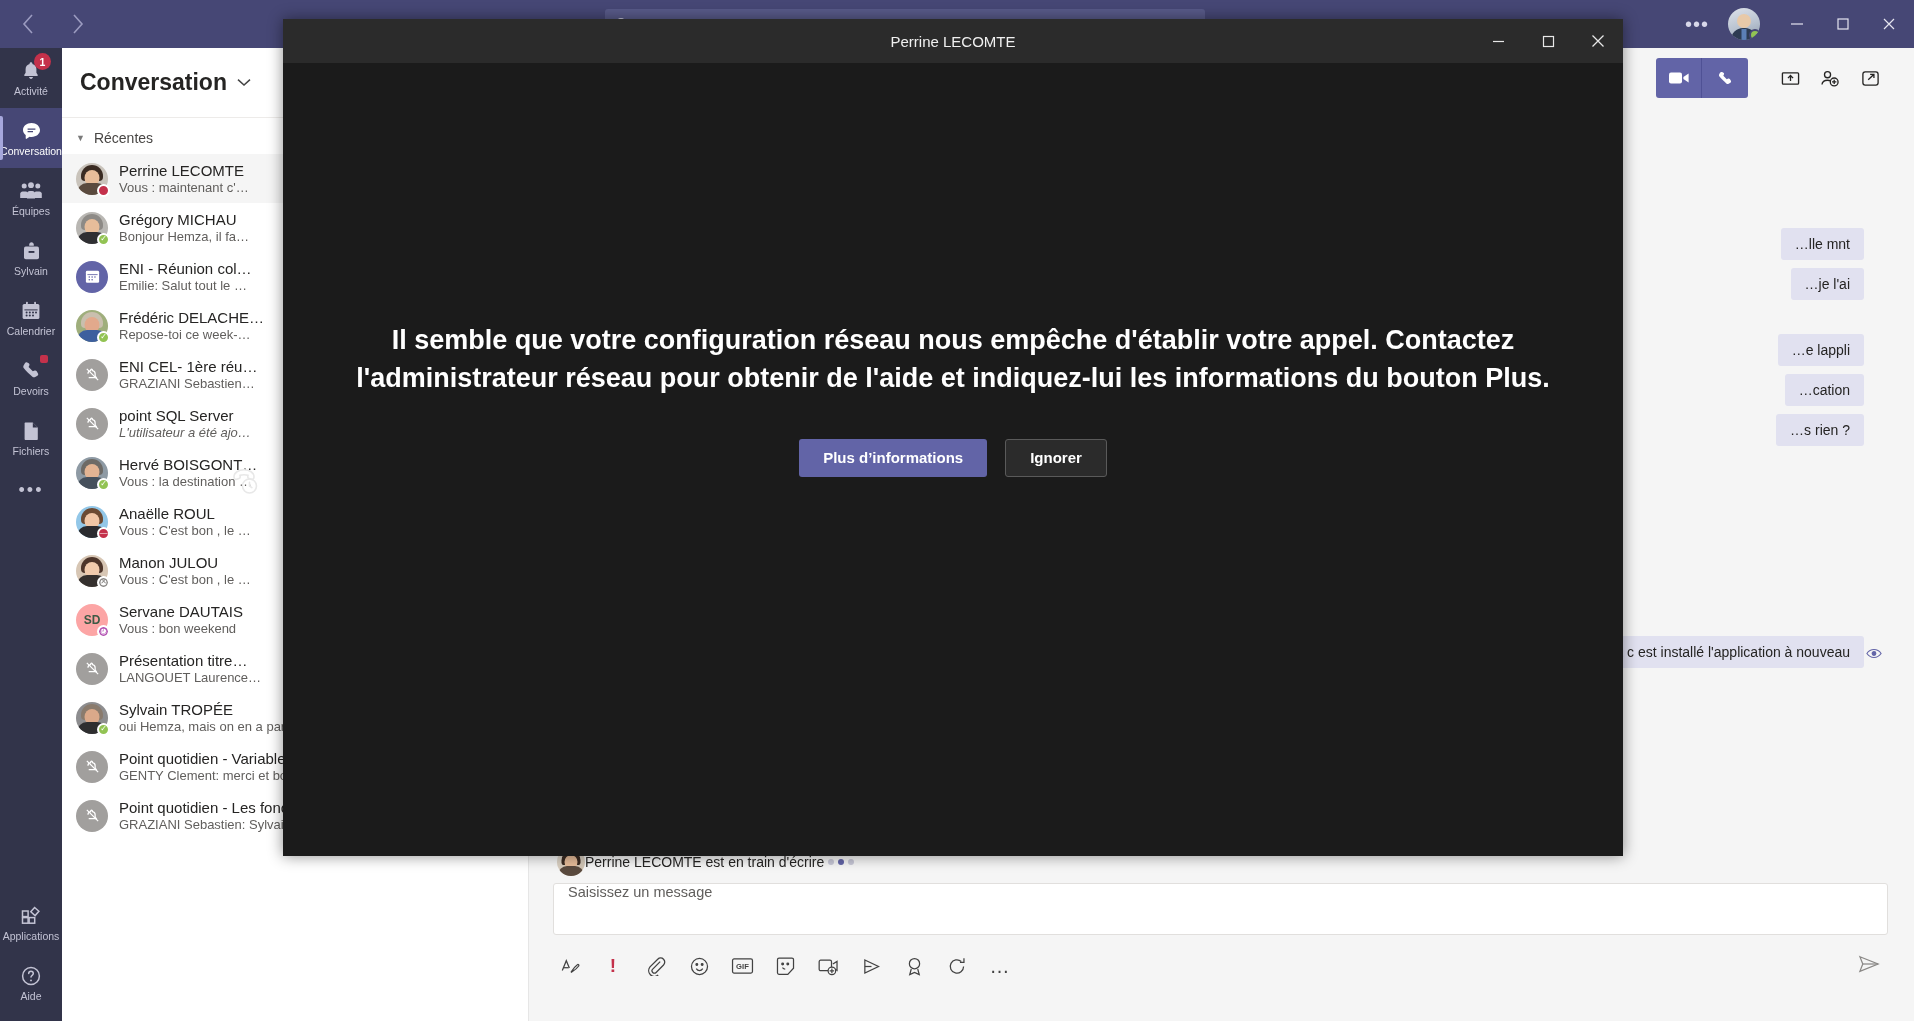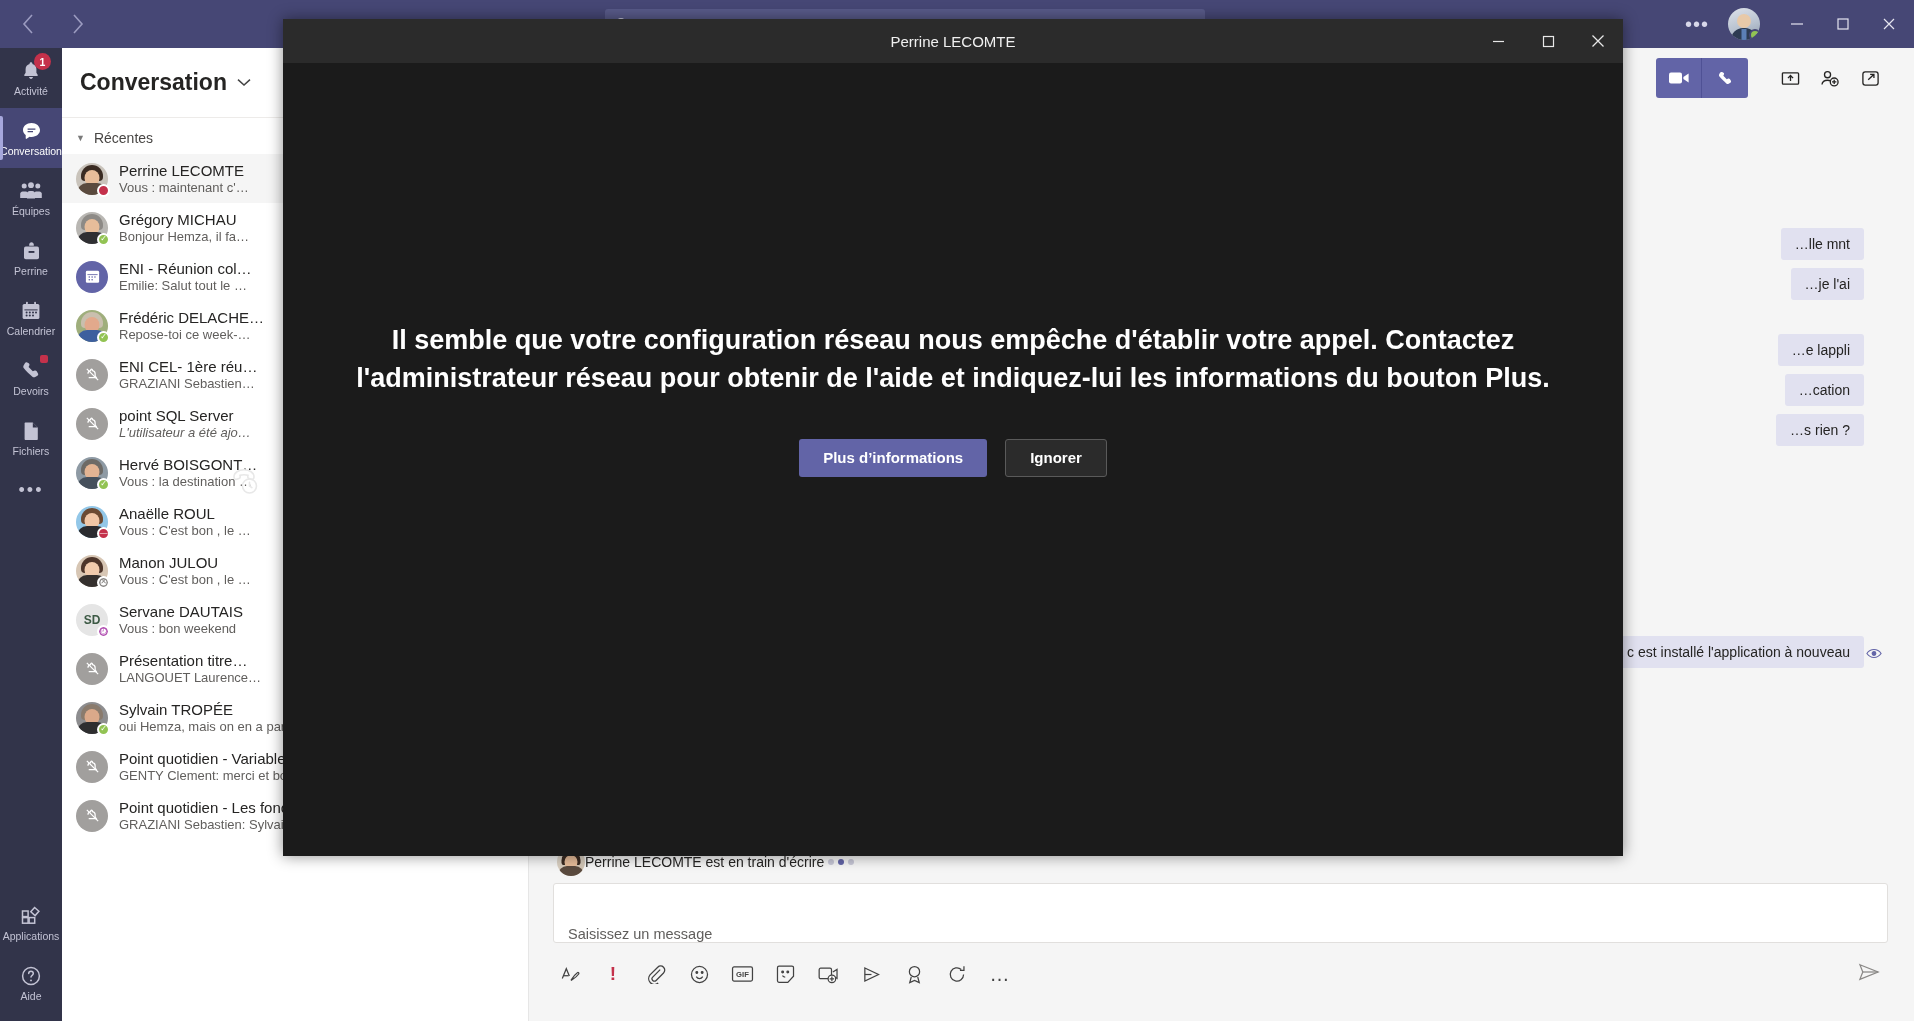--- a/index.html
+++ b/index.html
@@ -146,22 +146,22 @@
 
   .composer { position: absolute; left: 0; right: 0; bottom: 0; height: 180px; padding: 0 26px 0 24px; }
   .typing { display: flex; align-items: center; height: 42px; padding-left: 4px; }
   .typing-av { width: 28px; height: 28px; border-radius: 50%; overflow: hidden; position: relative;
     background: linear-gradient(160deg,#e7e2d8,#c9b9a6); }
   .typing-text { font-size: 14px; color: #252423; }
   .typing-dots { display: inline-flex; gap: 4px; margin-left: 4px; align-items: center; }
   .tdot { width: 6px; height: 6px; border-radius: 50%; background: #c7c7d6; }
   .tdot.on { background: #6264a7; }
   .msgbox {
-    height: 60px; background: #fff; border: 1px solid #e1dfdd; border-radius: 3px;
-    display: flex; align-items: flex-end; padding: 0 14px; font-size: 14.5px; color: #605e5c;
+    height: 52px; background: #fff; border: 1px solid #e1dfdd; border-radius: 3px;
+    display: flex; align-items: flex-start; padding: 0 14px; font-size: 14.5px; color: #605e5c;
   }
   .toolbar { height: 54px; display: flex; align-items: center; gap: 9px; padding-top: 8px; position: relative; }
   .tbtn { width: 34px; height: 34px; display: flex; align-items: center; justify-content: center;
      color: #424242; }
   .tbtn.warn { color: #c4314b; font-weight: bold; font-size: 19px; }
   .send-btn { position: absolute; right: 2px; top: 12px; width: 34px; height: 34px;
      display: flex; align-items: center; justify-content: center; color: #8a8886; }
 
   
   .callwin {
@@ -294,21 +294,21 @@
     </div>
 
     <div class="rail-item">
       <div class="rail-icon">
         <svg width="21" height="22" viewBox="0 0 21 22" fill="currentColor">
           <path d="M10.5 2.2c-1.3 0-2.3 1-2.3 2.3v1.3h4.6V4.5c0-1.3-1-2.3-2.3-2.3z"></path>
           <rect x="3" y="6.6" width="15" height="12.6" rx="1.8"></rect>
           <rect x="7.6" y="11" width="5.8" height="1.9" fill="#32344a"></rect>
         </svg>
       </div>
-      <div class="rail-label">Perrine</div>
+      <div class="rail-label">Sylvain</div>
     </div>
 
     <div class="rail-item">
       <div class="rail-icon">
         <svg width="22" height="22" viewBox="0 0 22 22" fill="currentColor">
           <rect x="2.6" y="4" width="16.8" height="15" rx="1.6"></rect>
           <rect x="2.6" y="4" width="16.8" height="4" fill="#32344a" opacity=".0"></rect>
           <rect x="4.4" y="9.4" width="13.2" height="1" fill="#32344a"></rect>
           <g fill="#32344a">
               <circle cx="6.6" cy="12.6" r="1"></circle>
@@ -558,21 +558,21 @@
         </div>
       <div class="chat-texts">
         <div class="chat-name">Manon JULOU</div>
         <div class="chat-prev">Vous : C'est bon , le …</div>
       </div>
       <div class="chat-date"></div>
     </div>
 
     <div class="chat-item">
       <div class="av">
-        <div class="initials" style="background:#e5e5e5;color:#3d5a45">SD</div>
+        <div class="initials" style="background:#fca5a5;color:#3d5a45">SD</div>
         <span class="pres2 away">
             <span class="glyph" style="color:#b14fb1">◴</span>
           </span>
         </div>
       <div class="chat-texts">
         <div class="chat-name">Servane DAUTAIS</div>
         <div class="chat-prev">Vous : bon weekend</div>
       </div>
       <div class="chat-date"></div>
     </div>

